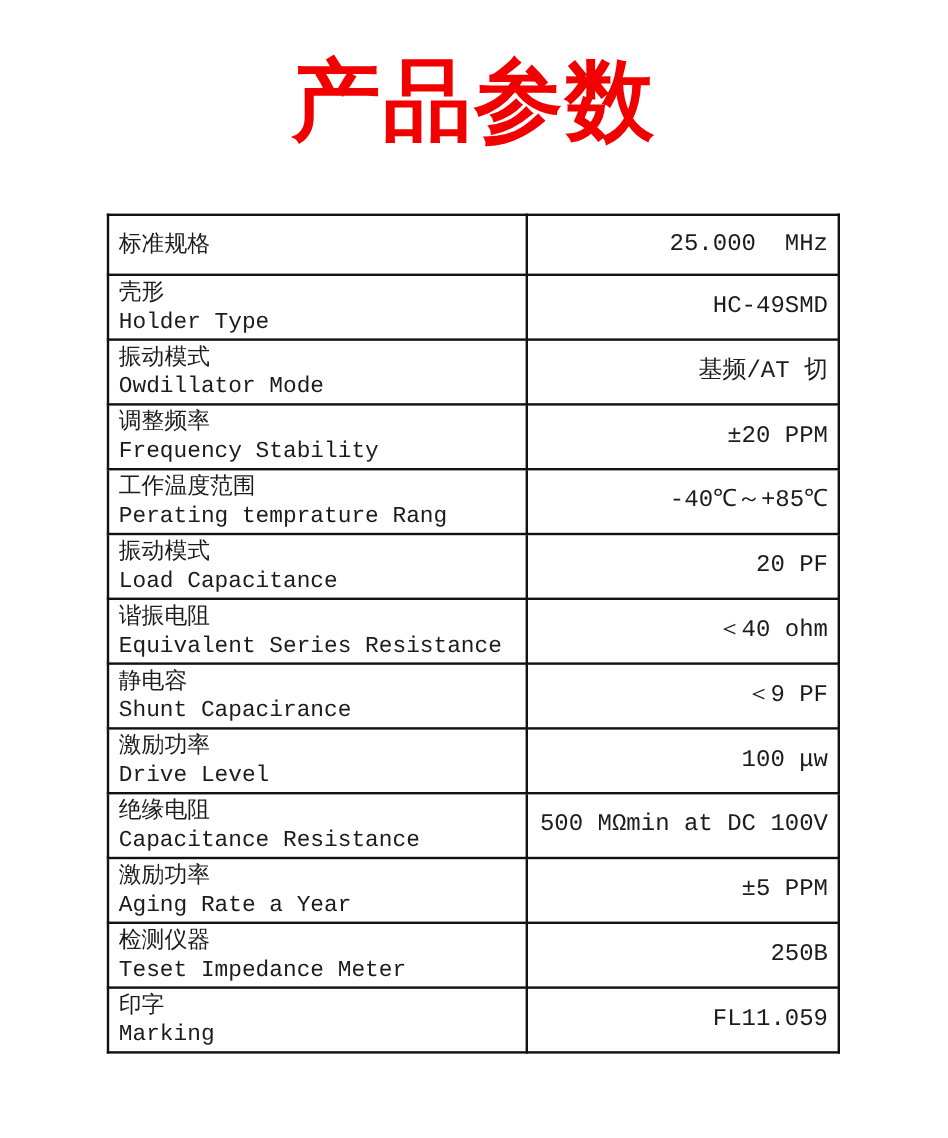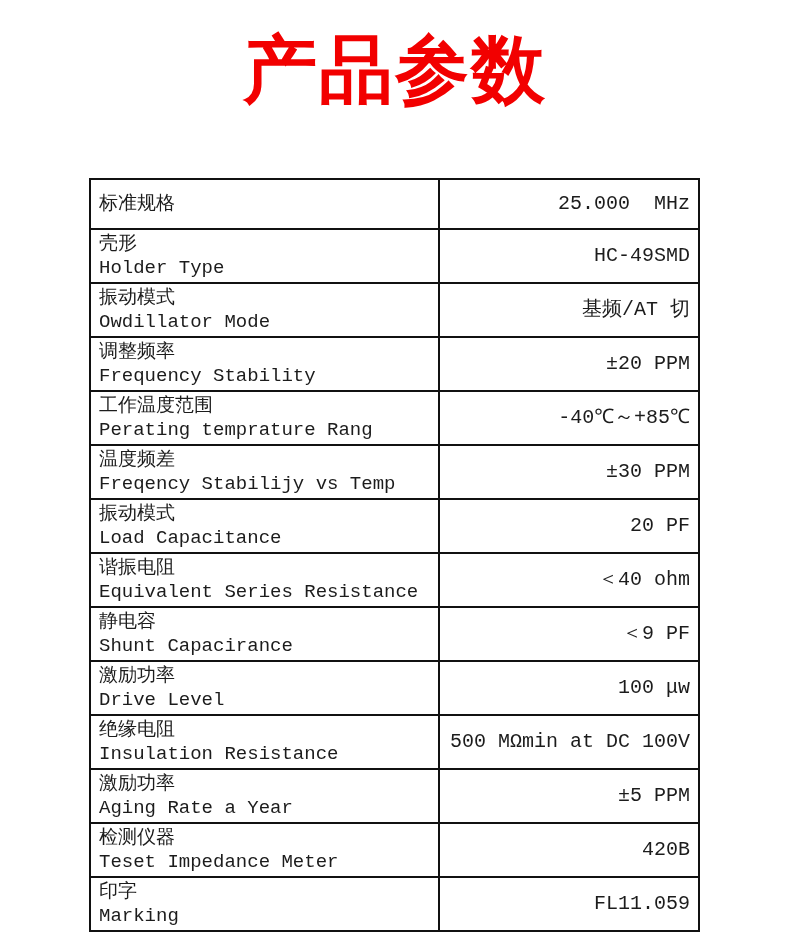--- a/index.html
+++ b/index.html
@@ -10,21 +10,21 @@
   body {
     width: 790px;
     height: 948px;
     position: relative;
     font-family: "Liberation Mono", "DejaVu Sans Mono", monospace;
     color: #1c1c1c;
     overflow: hidden;
   }
   .title {
     margin: 0;
-    padding-top: 30px;
+    padding-top: 44px;
     width: 790px;
     text-align: center;
     font-family: "Liberation Sans", "DejaVu Sans", sans-serif;
     font-weight: bold;
     font-size: 74px;
     line-height: 80px;
     letter-spacing: 2px;
   }
   .spec-table {
     position: absolute;
@@ -101,27 +101,20 @@
     </tr>
     <tr>
       <td class="label-cell">
         <div class="label-zh">工作温度范围</div>
         <div class="label-en">Perating temprature Rang</div>
       </td>
       <td class="value-cell">-40℃～+85℃</td>
     </tr>
     <tr>
       <td class="label-cell">
-        <div class="label-zh">温度频差</div>
-        <div class="label-en">Freqency Stabilijy vs Temp</div>
-      </td>
-      <td class="value-cell">±30 PPM</td>
-    </tr>
-    <tr>
-      <td class="label-cell">
         <div class="label-zh">振动模式</div>
         <div class="label-en">Load Capacitance</div>
       </td>
       <td class="value-cell"> 20 PF</td>
     </tr>
     <tr>
       <td class="label-cell">
         <div class="label-zh">谐振电阻</div>
         <div class="label-en">Equivalent Series Resistance</div>
       </td>
@@ -137,37 +130,37 @@
     <tr>
       <td class="label-cell">
         <div class="label-zh">激励功率</div>
         <div class="label-en">Drive Level</div>
       </td>
       <td class="value-cell">100 μw</td>
     </tr>
     <tr>
       <td class="label-cell">
         <div class="label-zh">绝缘电阻</div>
-        <div class="label-en">Insulation Resistance</div>
+        <div class="label-en">Capacitance Resistance</div>
       </td>
       <td class="value-cell">500 MΩmin at DC 100V</td>
     </tr>
     <tr>
       <td class="label-cell">
         <div class="label-zh">激励功率</div>
         <div class="label-en">Aging Rate a Year</div>
       </td>
       <td class="value-cell">±5 PPM</td>
     </tr>
     <tr>
       <td class="label-cell">
         <div class="label-zh">检测仪器</div>
         <div class="label-en">Teset Impedance Meter</div>
       </td>
-      <td class="value-cell">420B</td>
+      <td class="value-cell">250B</td>
     </tr>
     <tr>
       <td class="label-cell">
         <div class="label-zh">印字</div>
         <div class="label-en">Marking</div>
       </td>
       <td class="value-cell">FL11.059</td>
     </tr>
   </tbody>
 </table>

